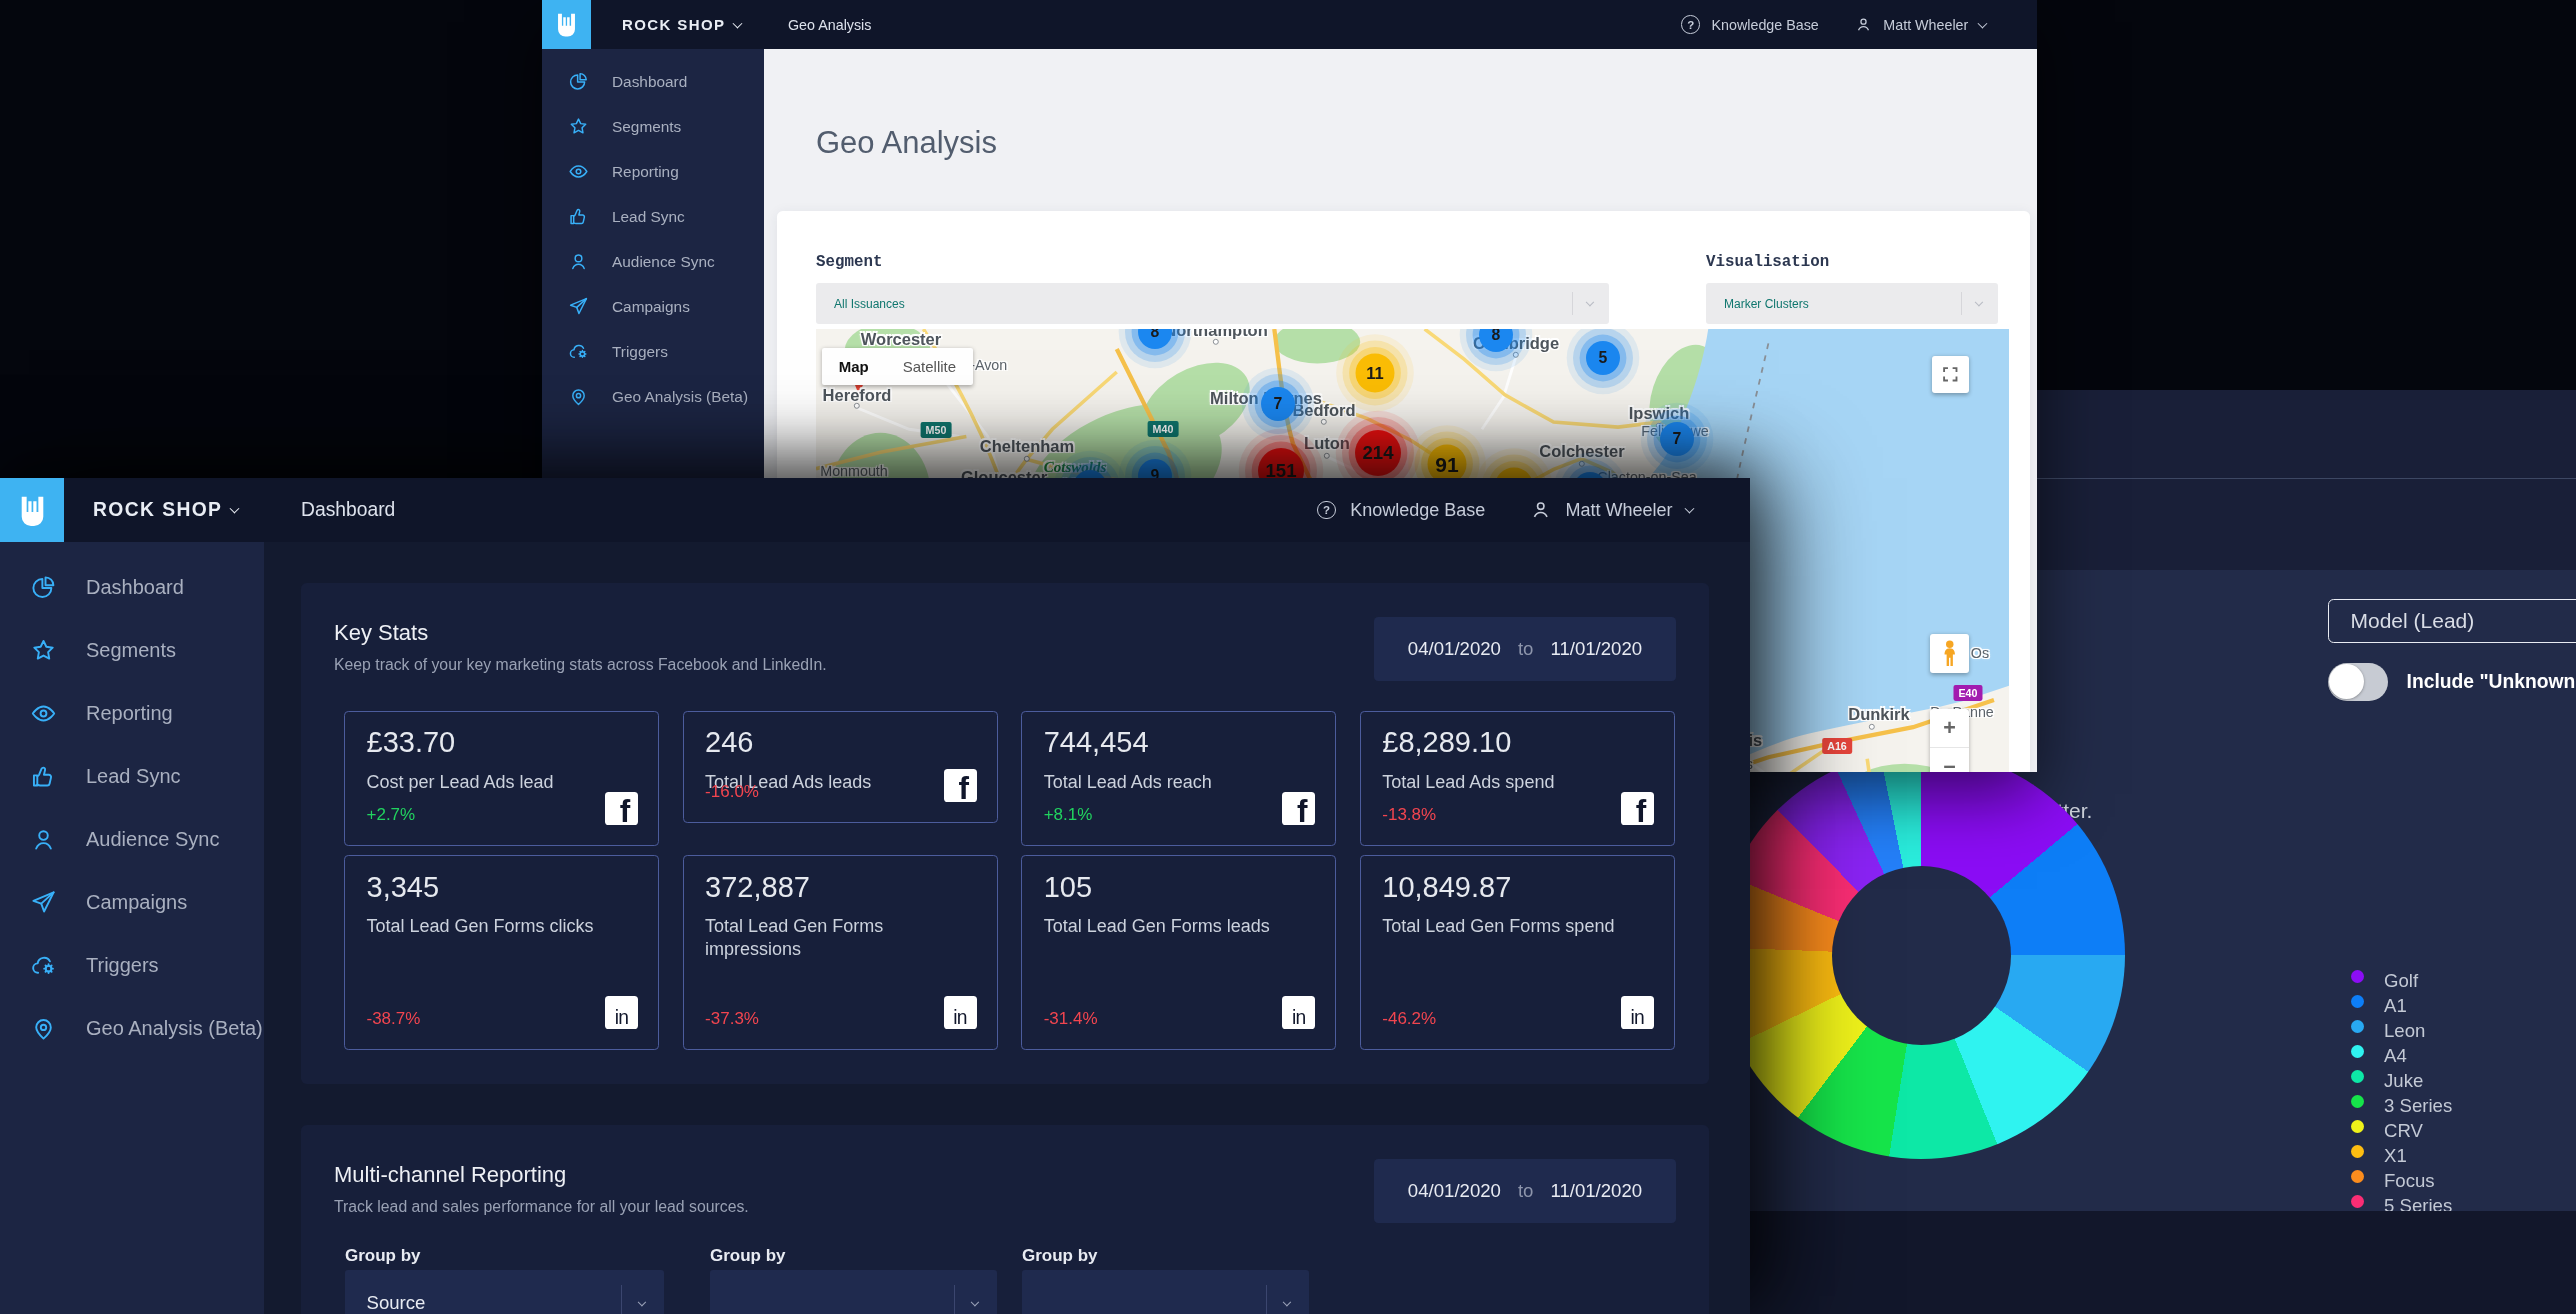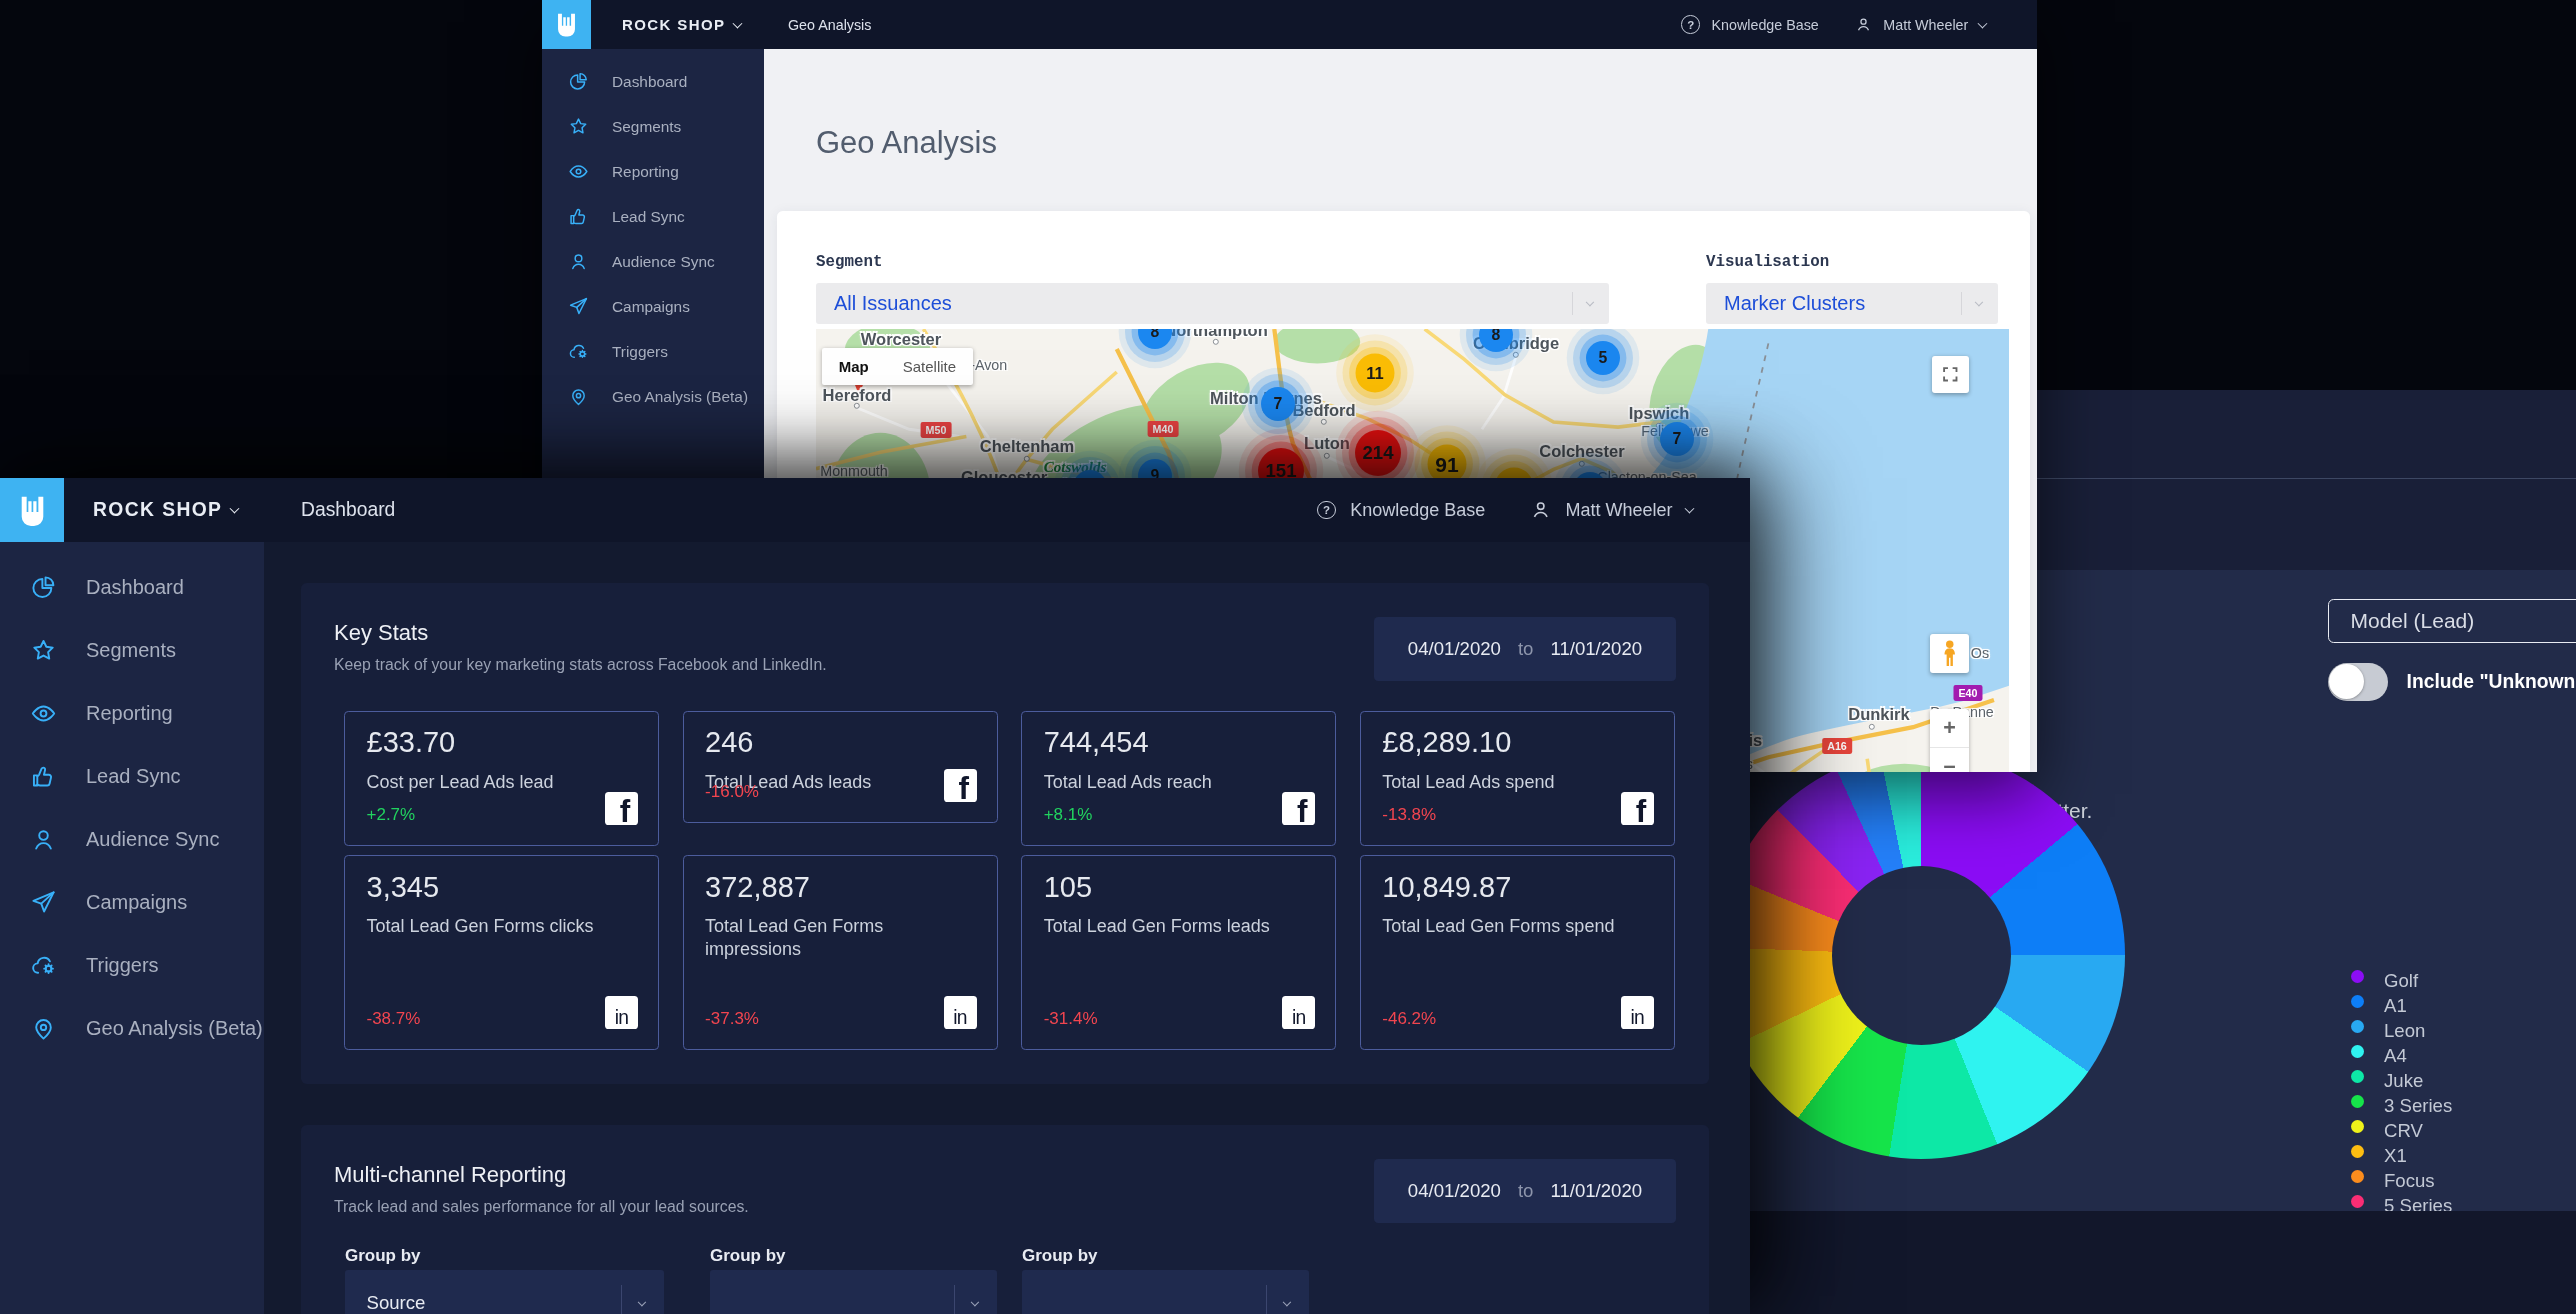--- a/index.html
+++ b/index.html
@@ -34,36 +34,36 @@
   #win-geo .sidebar { left:0; top:49px; width:222px; bottom:0; }
   #win-geo .side-item { height:45px; padding-left:26px; }
   #win-geo .side-ico svg { width:21px; height:21px; }
   #win-geo .side-label { margin-left:23px; font-size:15.4px; }
   #win-geo .side-list { position:absolute; top:10px; left:0; right:0; }
   .geo-content { position:absolute; left:222px; top:49px; right:0; bottom:0; }
   .geo-title { position:absolute; left:52px; top:76px; font-size:31px; font-weight:300; color:#525d6e; }
   .geo-card { position:absolute; left:13px; top:162px; width:1253px; bottom:0; background:#fff; border-radius:5.7px 5.7px 0 0; box-shadow:0 2.9px 13px rgba(40,50,80,.08); }
   .fld-label { position:absolute; font-size:15.8px; font-weight:700; color:#2c3750;font-family:Liberation Mono, monospace; }
   .gsel { position:absolute; height:41px; background:#ebebed; border-radius:2.9px; display:flex; align-items:center; cursor:pointer; }
-  .gsel .val { margin-left:18px; font-size:20px; color:#1d4ed8; flex:1; }
+  .gsel .val { margin-left:18px; font-size:12px; color:#0f766e; flex:1; }
   .gsel .sel-chev { width:37px; height:23.6px; border-left:0.7px solid #d6d6da; display:flex; align-items:center; justify-content:center; color:#b9bcc4; }
   .sel-chev .chev { width:6.4px; height:6.4px; }
 
   
   #map { position:absolute; left:39px; top:118px; width:1193px; height:492px; background:#f5f3ee; overflow:hidden; }
   #map svg.base { position:absolute; left:0; top:0; }
   .ml { position:absolute; transform:translate(-50%,-50%); white-space:nowrap;
         text-shadow:-1.4px -1.4px 0 #fff,1.4px -1.4px 0 #fff,-1.4px 1.4px 0 #fff,1.4px 1.4px 0 #fff,0 0 3.6px #fff; }
   .ml.city { font-size:16.5px; color:#4e555c; font-weight:600; }
   .ml.town { font-size:14.3px; color:#5d646b; font-weight:500; }
   .ml.city-fr { font-size:16.5px; color:#4e555c; font-weight:600; }
   .ml.area { font-size:15px; color:#1d8a3d; font-style:italic; font-weight:600; font-family:"Liberation Serif", serif; }
   .mdot { position:absolute; width:6.4px; height:6.4px; border:1.4px solid #8b9095; background:#fff; border-radius:50%; transform:translate(-50%,-50%); }
   .mbadge { position:absolute; transform:translate(-50%,-50%); color:#fff; font-size:10.7px; font-weight:700; padding:2.1px 5px; border-radius:2.1px; }
-  .mbadge.motorway { background:#ef4444;text-align:center; }
+  .mbadge.motorway { background:#0f766e;text-align:center; }
   .mbadge.aroad { background:#e8453c; }
   .mbadge.eroad { background:#a21caf; }
   .cluster { position:absolute; transform:translate(-50%,-50%); border-radius:50%; display:flex; align-items:center; justify-content:center; font-weight:700; color:#1b1b1b; cursor:pointer; }
   .cl-blue { background:#1b87f0; box-shadow:0 0 0 6.4px rgba(27,135,240,.32), 0 0 0 13px rgba(27,135,240,.2), 0 0 0 19.3px rgba(27,135,240,.1); }
   .cl-yellow { background:#fbbd05; box-shadow:0 0 0 6.4px rgba(251,189,5,.32), 0 0 0 13px rgba(251,189,5,.2), 0 0 0 19.3px rgba(251,189,5,.1); }
   .cl-red { background:#eb1010; box-shadow:0 0 0 6.4px rgba(235,16,16,.3), 0 0 0 13px rgba(235,16,16,.18), 0 0 0 19.3px rgba(235,16,16,.1); }
   .cl-pink { background:#ff3db0; box-shadow:0 0 0 6.4px rgba(255,61,176,.3), 0 0 0 13px rgba(255,61,176,.18); }
   .map-ctl { position:absolute; left:5.7px; top:18.6px; display:flex; background:#fff; border-radius:2.1px; box-shadow:0 1.4px 4.3px rgba(0,0,0,.3); }
   .map-ctl .mc { padding:10px 17px; font-size:15px; cursor:pointer; }
   .mc-map { font-weight:700; color:#111; }

